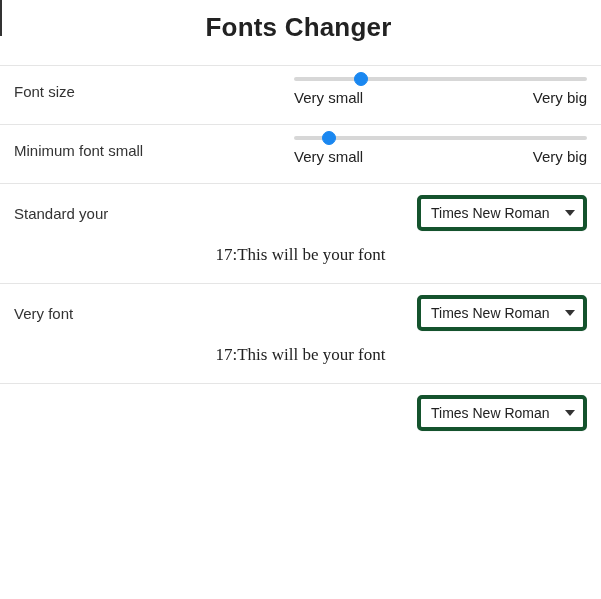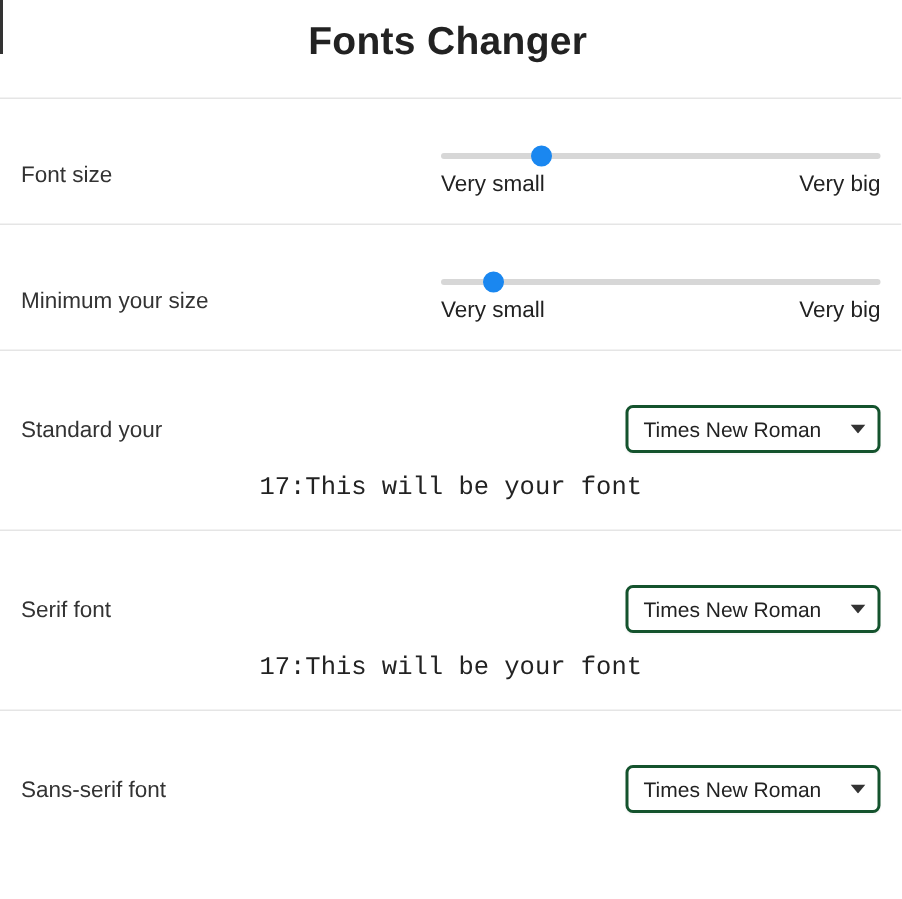--- a/index.html
+++ b/index.html
@@ -21,21 +21,21 @@
   }
   h1.title {
     text-align: center;
     font-size: 26px;
     font-weight: 800;
     margin: 12px 4px 22px 0;
     letter-spacing: 0.2px;
   }
   .section {
     border-top: 1px solid #e5e5e5;
-    padding: 36px 14px 18px 14px;
+    padding: 11px 14px 18px 14px;
   }
   .row-line {
     display: flex;
     align-items: center;
   }
   .row-label {
     width: 260px;
     font-size: 15px;
     color: #333;
     flex-shrink: 0;
@@ -66,29 +66,29 @@
     font-size: 15px;
     color: #222;
     margin-top: 8px;
   }
   .preview-center {
     text-align: center;
     color: #555;
     margin-top: 14px;
   }
   .preview-small { font-size: 8px; font-family: "Times New Roman", serif; }
-  .preview-mid  { font-size: 17px; font-family: Liberation Mono, monospace; color: #222; }
+  .preview-mid  { font-size: 17px; font-family: Liberation Serif, serif; color: #222; }
 
   .select-col {
     flex: 1;
     display: flex;
     justify-content: flex-end;
   }
   .faux-select {
-    border: 2px solid #14532d;
+    border: 4px solid #14532d;
     border-radius: 5px;
     background: #fff;
     padding: 6px 28px 6px 10px;
     font-size: 14px;
     position: relative;
     min-width: 170px;
     box-shadow: 0 1px 1px rgba(0,0,0,0.03);
   }
   .faux-select .caret {
     position: absolute;
@@ -114,21 +114,21 @@
       <div class="slider-labels">
         <span>Very small</span>
         <span>Very big</span>
       </div>
     </div>
   </div>
 </div>
 
 <div class="section">
   <div class="row-line">
-    <div class="row-label">Minimum your size</div>
+    <div class="row-label">Minimum font small</div>
     <div class="slider-col">
       <div class="slider-track">
         <div class="slider-thumb" style="left:12%"></div>
       </div>
       <div class="slider-labels">
         <span>Very small</span>
         <span>Very big</span>
       </div>
     </div>
   </div>
@@ -146,38 +146,37 @@
             </svg>
         </span>
       </div>
     </div>
   </div>
   <div class="preview-center preview-mid">17:This will be your font</div>
 </div>
 
 <div class="section">
   <div class="row-line">
-    <div class="row-label">Serif font</div>
+    <div class="row-label">Very font</div>
     <div class="select-col">
       <div class="faux-select">
         <span>Times New Roman</span>
         <span class="caret">
           <svg width="10" height="6" viewBox="0 0 10 6">
               <path d="M0 0 L5 6 L10 0 Z" fill="#333"></path>
             </svg>
         </span>
       </div>
     </div>
   </div>
   <div class="preview-center preview-mid">17:This will be your font</div>
 </div>
 
 <div class="section">
   <div class="row-line">
-    <div class="row-label">Sans-serif font</div>
     <div class="select-col">
       <div class="faux-select">
         <span>Times New Roman</span>
         <span class="caret">
           <svg width="10" height="6" viewBox="0 0 10 6">
               <path d="M0 0 L5 6 L10 0 Z" fill="#333"></path>
             </svg>
         </span>
       </div>
     </div>

